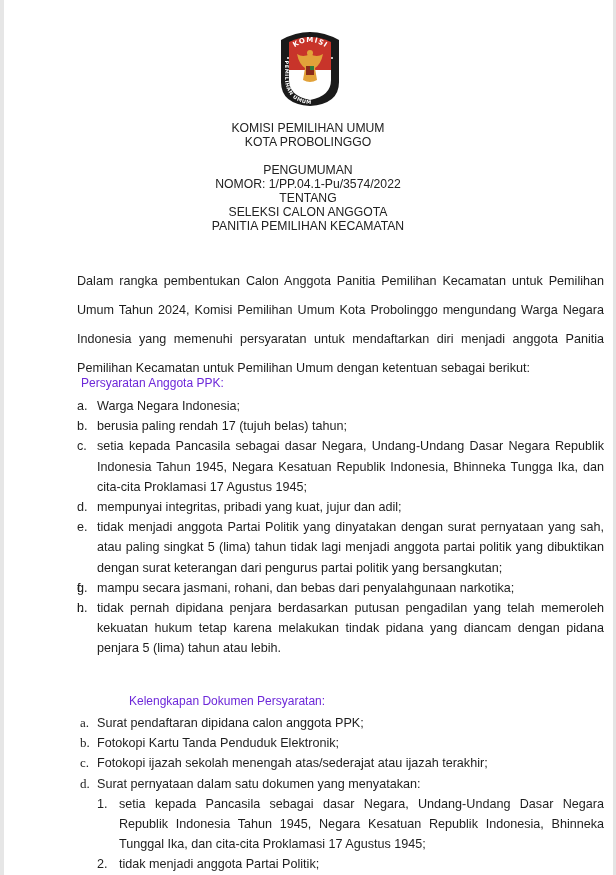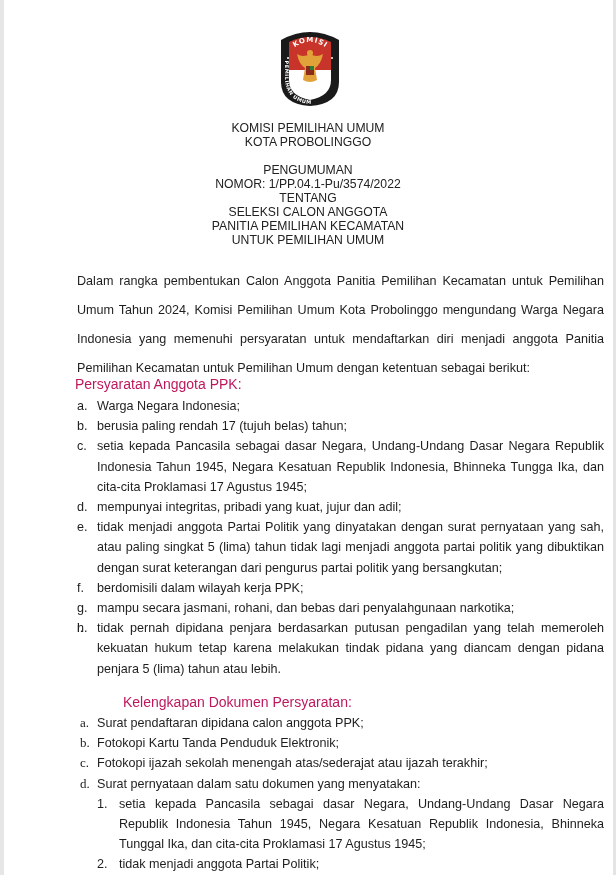--- a/index.html
+++ b/index.html
@@ -9,21 +9,21 @@
     position: relative;
   }
   .edge-left { position: absolute; left: 0; top: 0; width: 4px; height: 875px; background: #e6e6e6; }
   .edge-right { position: absolute; right: 0; top: 0; width: 3px; height: 875px; background: #e4e4e4; }
   .logo { position: absolute; left: 279px; top: 28px; width: 62px; height: 78px; }
   .header { position: absolute; left: 0; width: 616px; text-align: center; font-size: 12.2px; line-height: 14px; color: #222; }
   .h-org { top: 121px; text-align: center; }
   .h-ann { top: 163px; }
   .body-text { position: absolute; left: 77px; width: 527px; font-size: 12.6px; line-height: 29px; color: #1e1e1e; }
   .intro { top: 267px; text-align: justify; }
-  .section-title { position: absolute; left: 75px; font-size: 14px; color: #be185d; }
+  .section-title { position: absolute; left: 81px; font-size: 12px; color: #6d28d9; }
   .list { position: absolute; left: 77px; width: 527px; margin: 0; padding: 0; list-style: none; font-size: 12.6px; line-height: 20.2px; color: #1e1e1e; }
   .list li { position: relative; padding-left: 20px; text-align: justify; margin: 0; }
   .list li .marker { position: absolute; left: 0; top: 0; }
   .list2 li .marker { font-family: "Liberation Serif", serif; font-size: 13px; left: 3px; }
   .sub { list-style: none; margin: 0; padding: 0; }
   .sub li { padding-left: 22px; }
   .sub li .marker { font-family: "Liberation Sans", sans-serif; font-size: 12.6px; left: 0; }
 </style>
 </head>
 <body>
@@ -58,33 +58,32 @@
   <div>KOMISI PEMILIHAN UMUM</div>
   <div>KOTA PROBOLINGGO</div>
 </div>
 
 <div class="header h-ann">
   <div>PENGUMUMAN</div>
   <div>NOMOR: 1/PP.04.1-Pu/3574/2022</div>
   <div>TENTANG</div>
   <div>SELEKSI CALON ANGGOTA</div>
   <div>PANITIA PEMILIHAN KECAMATAN</div>
-  <div>UNTUK PEMILIHAN UMUM</div>
 </div>
 
 <div class="body-text intro">Dalam rangka pembentukan Calon Anggota Panitia Pemilihan Kecamatan untuk Pemilihan Umum Tahun 2024, Komisi Pemilihan Umum Kota Probolinggo mengundang Warga Negara Indonesia yang memenuhi persyaratan untuk mendaftarkan diri menjadi anggota Panitia Pemilihan Kecamatan untuk Pemilihan Umum dengan ketentuan sebagai berikut:</div>
 
 <div class="section-title" style="top:376px;">Persyaratan Anggota PPK:</div>
 <ul class="list list1" style="top:396px;">
   <li><span class="marker">a.</span><span>Warga Negara Indonesia;</span></li>
   <li><span class="marker">b.</span><span>berusia paling rendah 17 (tujuh belas) tahun;</span></li>
   <li><span class="marker">c.</span><span>setia kepada Pancasila sebagai dasar Negara, Undang-Undang Dasar Negara Republik Indonesia Tahun 1945, Negara Kesatuan Republik Indonesia, Bhinneka Tungga Ika, dan cita-cita Proklamasi 17 Agustus 1945;</span></li>
   <li><span class="marker">d.</span><span>mempunyai integritas, pribadi yang kuat, jujur dan adil;</span></li>
   <li><span class="marker">e.</span><span>tidak menjadi anggota Partai Politik yang dinyatakan dengan surat pernyataan yang sah, atau paling singkat 5 (lima) tahun tidak lagi menjadi anggota partai politik yang dibuktikan dengan surat keterangan dari pengurus partai politik yang bersangkutan;</span></li>
-  <li><span class="marker">f.</span><span>berdomisili dalam wilayah kerja PPK;</span></li>
+  <li><span class="marker">f.</span></li>
   <li><span class="marker">g.</span><span>mampu secara jasmani, rohani, dan bebas dari penyalahgunaan narkotika;</span></li>
   <li><span class="marker">h.</span></li>
   <li><span class="marker">i.</span><span>tidak pernah dipidana penjara berdasarkan putusan pengadilan yang telah memeroleh kekuatan hukum tetap karena melakukan tindak pidana yang diancam dengan pidana penjara 5 (lima) tahun atau lebih.</span></li>
 </ul>
 
 <div class="section-title" style="top:694px;margin-left:48px;">Kelengkapan Dokumen Persyaratan:</div>
 <ul class="list list2" style="top:713px;">
   <li><span class="marker">a.</span><span>Surat pendaftaran dipidana calon anggota PPK;</span></li>
   <li><span class="marker">b.</span><span>Fotokopi Kartu Tanda Penduduk Elektronik;</span></li>
   <li><span class="marker">c.</span><span>Fotokopi ijazah sekolah menengah atas/sederajat atau ijazah terakhir;</span></li>

